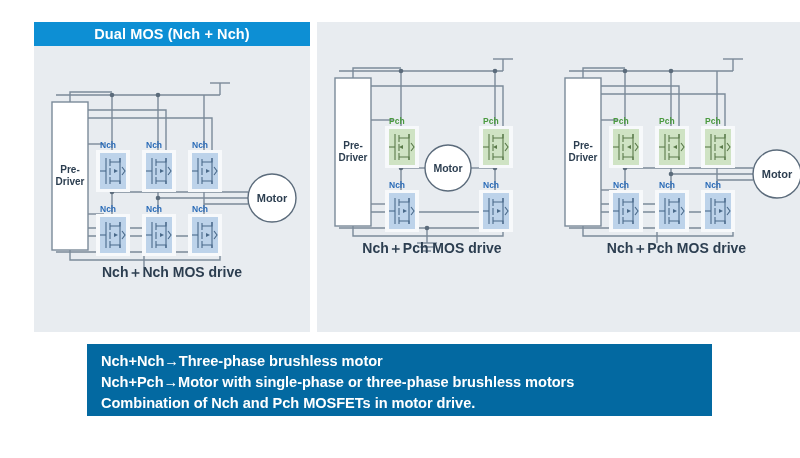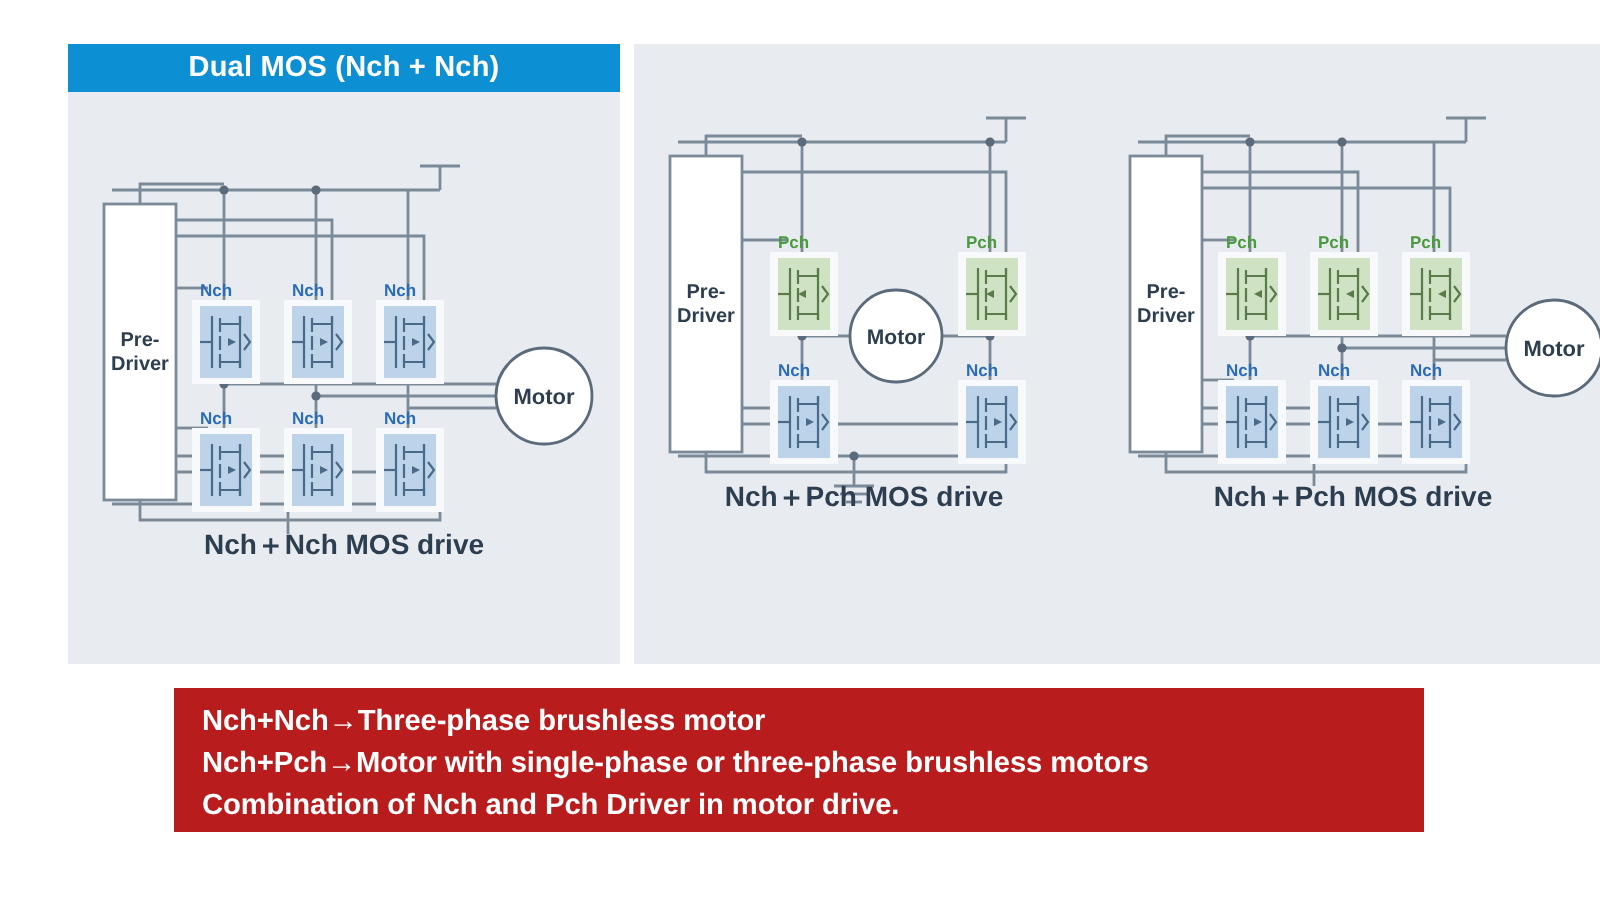--- a/index.html
+++ b/index.html
@@ -69,21 +69,21 @@
   }
   .cap-a{left:0;   width:276px;}
   .cap-b{left:0;   width:230px;}
   .cap-c{left:230px; width:259px;}
 
   
   .summary{
     position:absolute;
     left:87px; top:344px;
     width:625px; height:72px;
-    background:#b91c1c;
+    background:#0369a1;
     padding:7px 14px 0 14px;
     box-sizing:border-box;
   }
   .summary-line{
     color:#ffffff;
     font-size:14.6px;
     font-weight:bold;
     line-height:21px;
     white-space:nowrap;
     letter-spacing:-.05px;
@@ -543,14 +543,14 @@
       </div>
 
       <div class="caption cap-c">Nch＋Pch MOS drive</div>
     </div>
   </div>
 </div>
 
 <div class="summary">
   <div class="summary-line">Nch+Nch→Three-phase brushless motor</div>
   <div class="summary-line">Nch+Pch→Motor with single-phase or three-phase brushless motors</div>
-  <div class="summary-line">Combination of Nch and Pch Driver in motor drive.</div>
+  <div class="summary-line">Combination of Nch and Pch MOSFETs in motor drive.</div>
 </div>
 
 </body></html>

